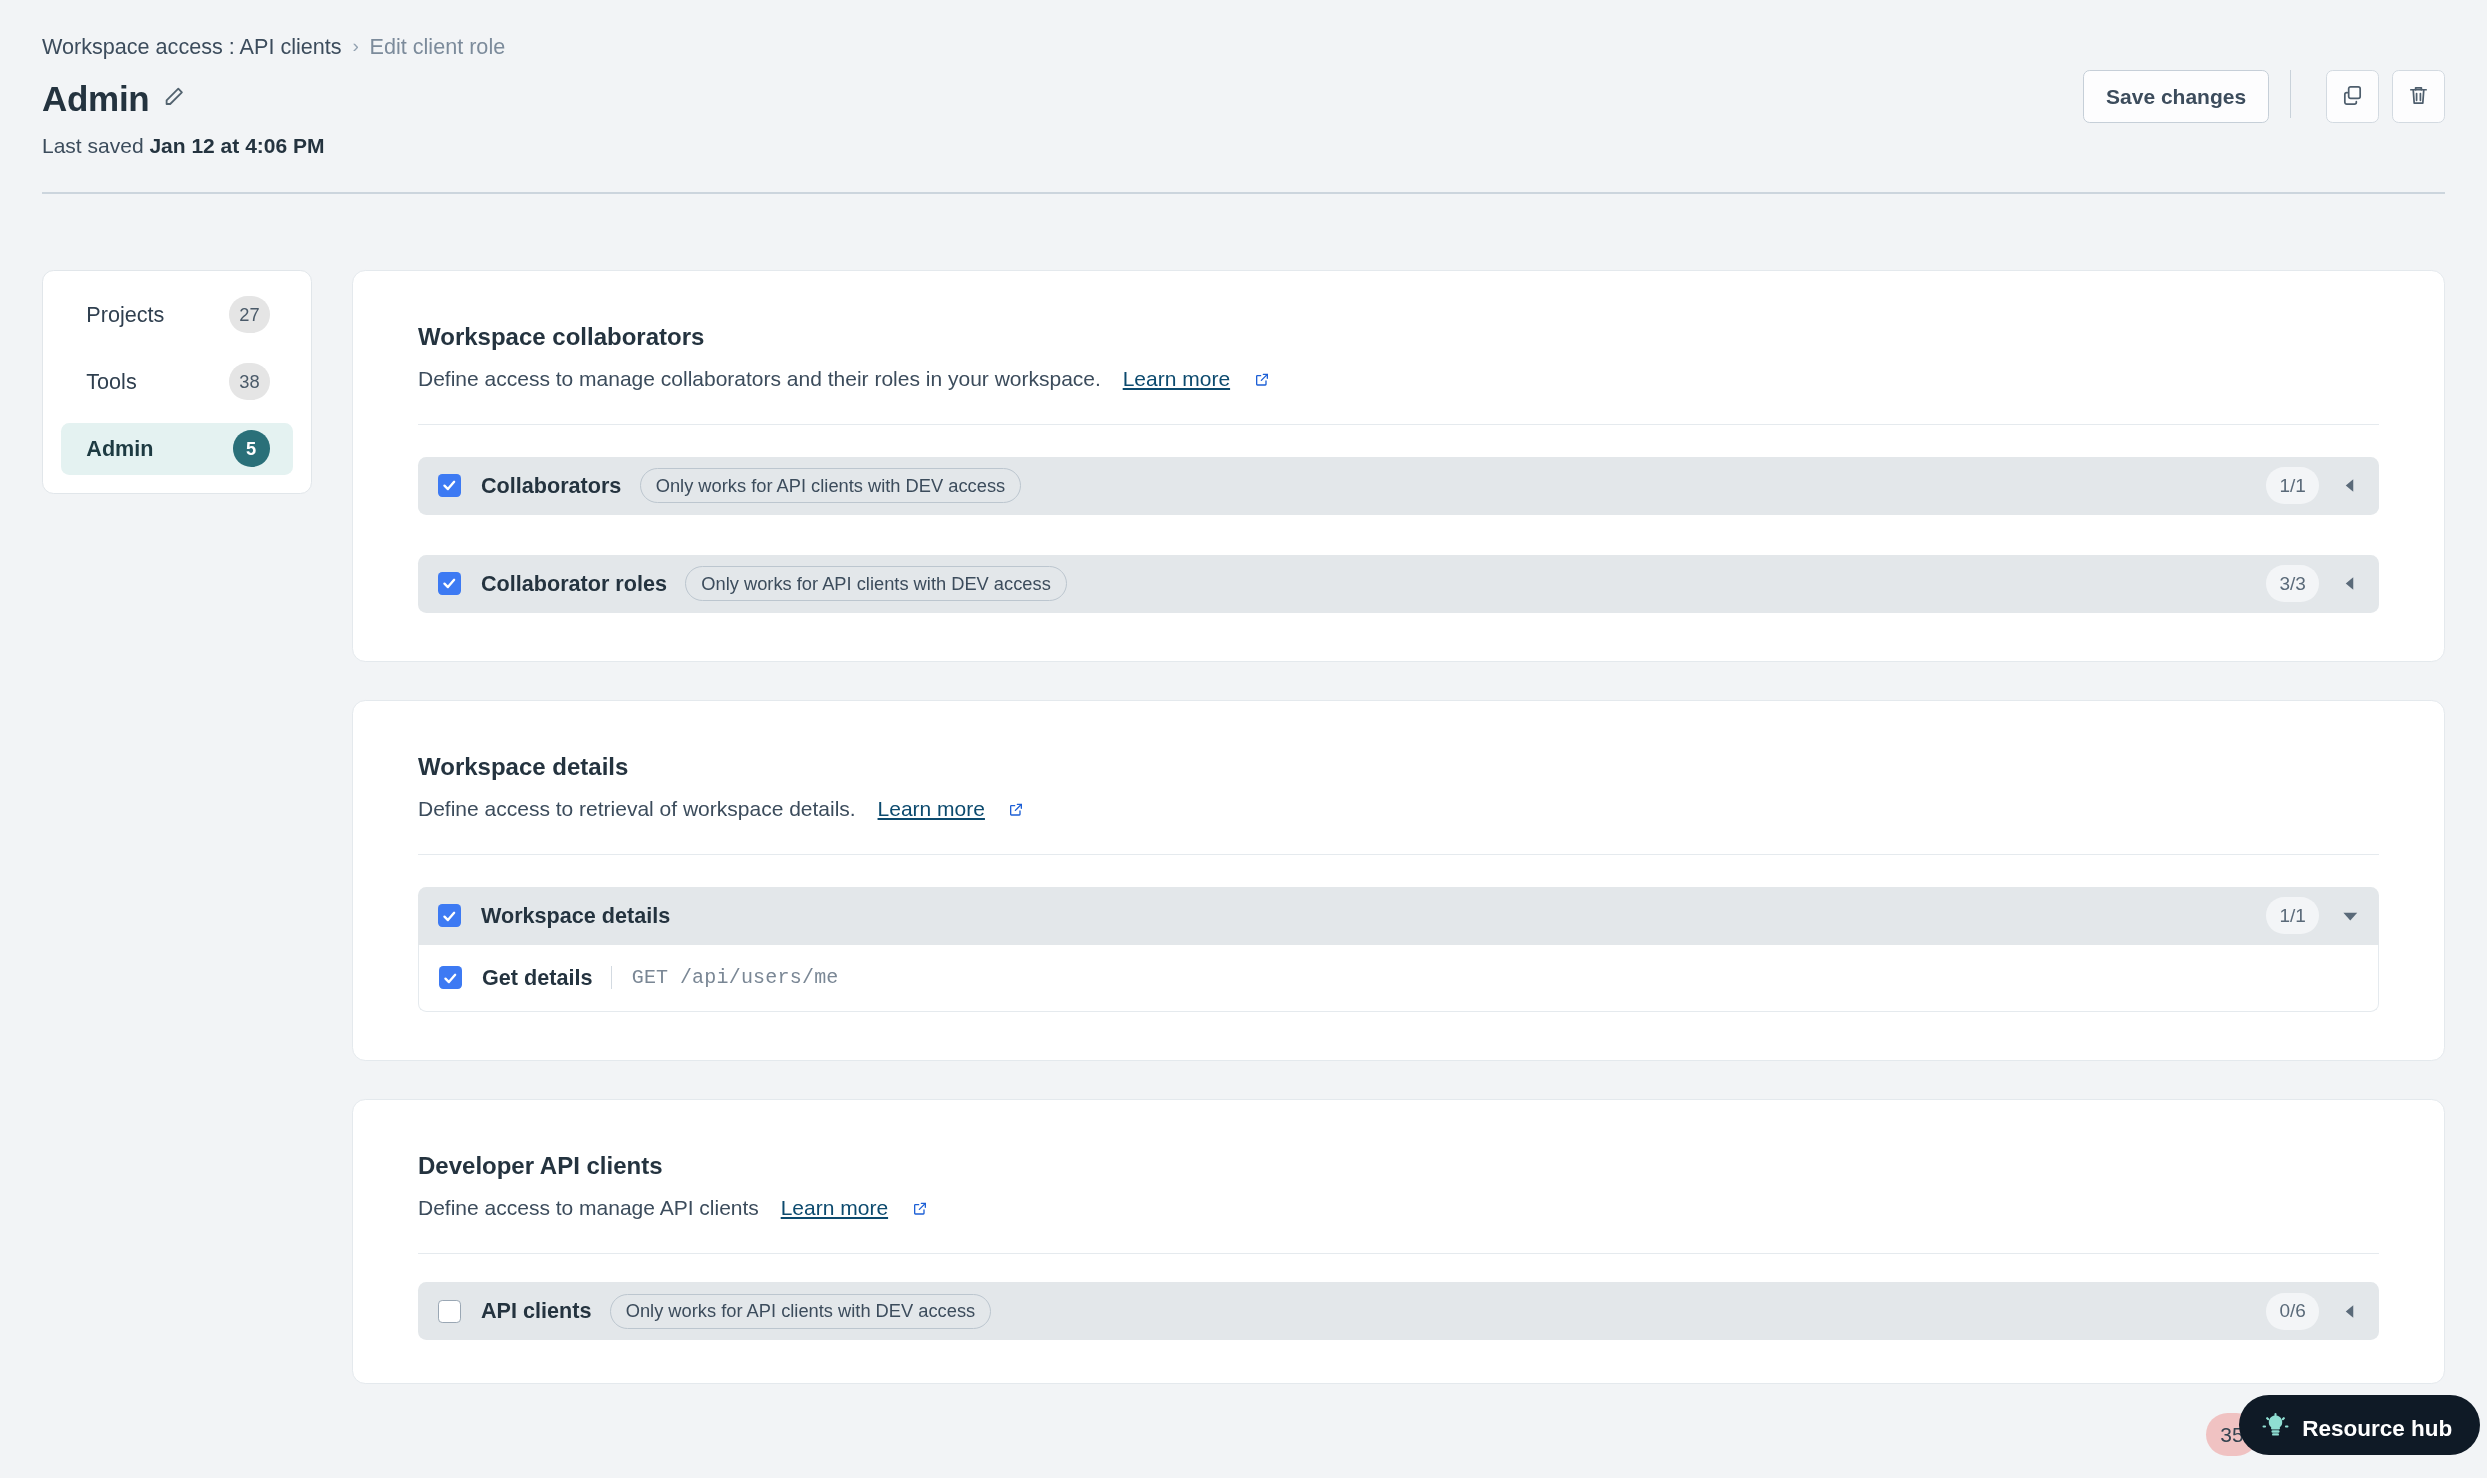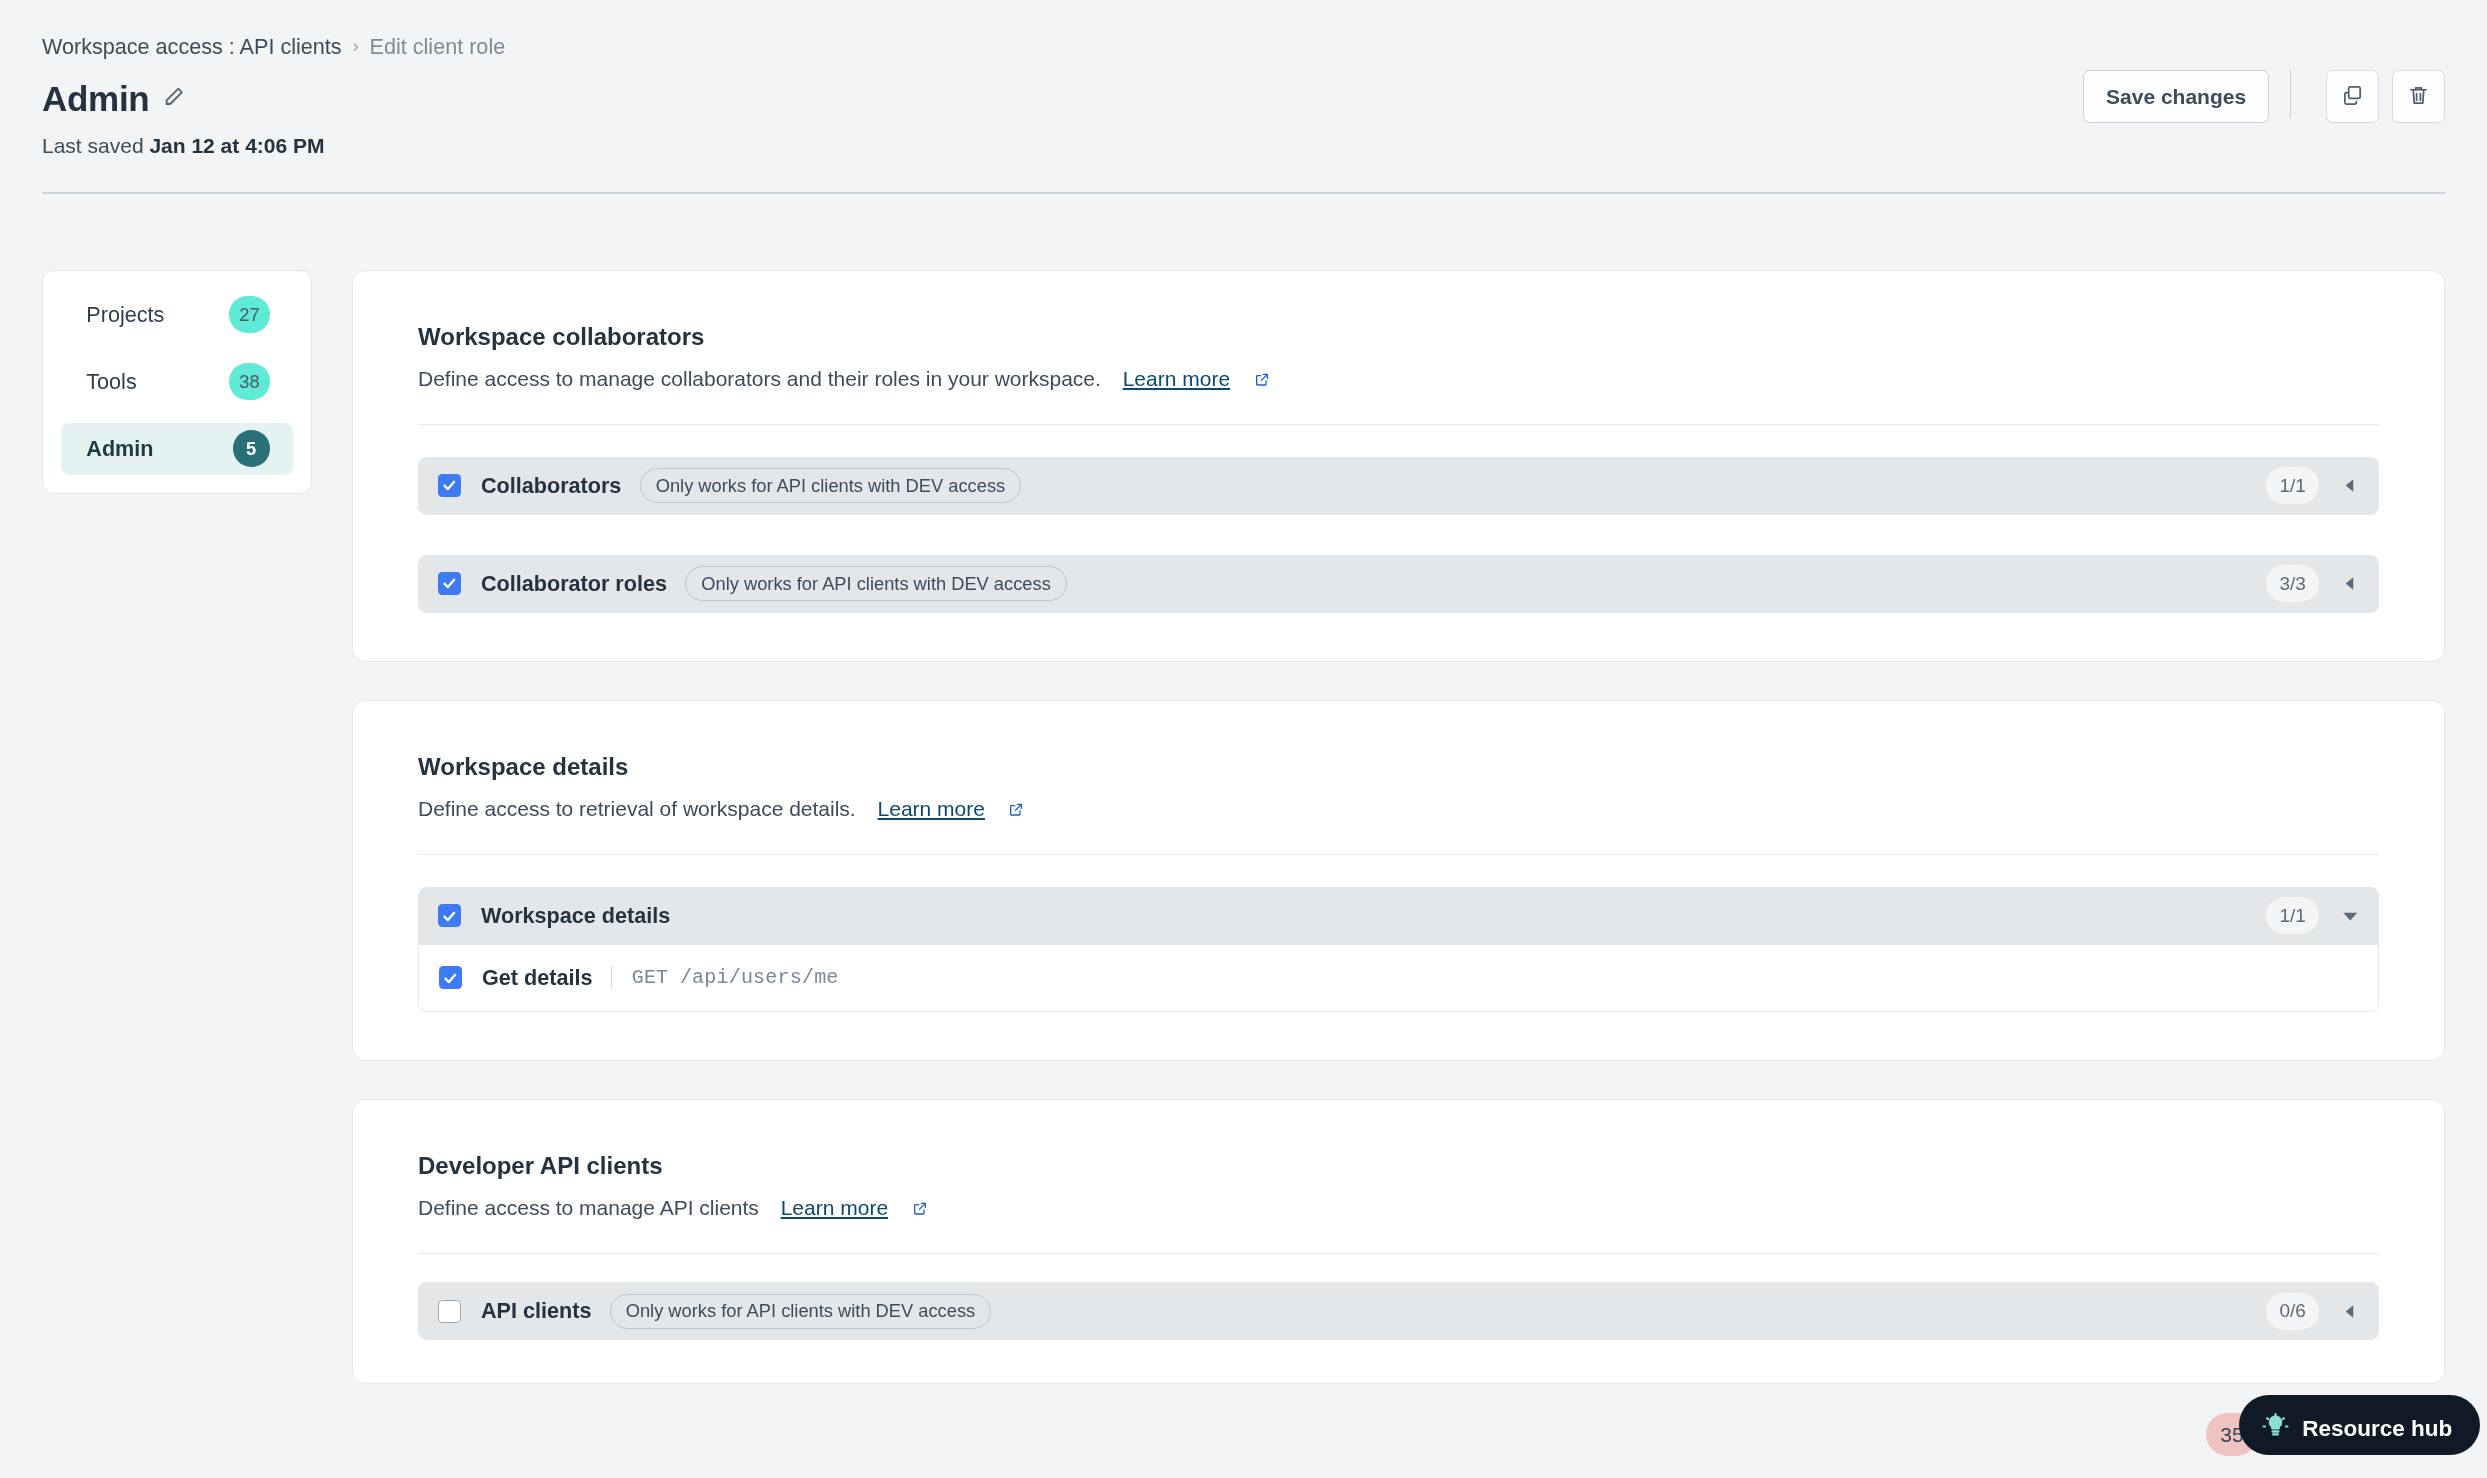--- a/index.html
+++ b/index.html
@@ -153,21 +153,21 @@
   }
   .nav-item.active .nav-label {
     font-weight: bold;
     color: #1d3b42;
   }
   .nav-count {
     min-width: 37px;
     height: 37px;
     padding: 0 10px;
     border-radius: 18.3px;
-    background: #5eead4;
+    background: #e5e5e5;
     color: #4a5a69;
     font-size: 18.3px;
     display: flex;
     align-items: center;
     justify-content: center;
   }
   .nav-item.active .nav-count {
     background: #2a7079;
     color: #ffffff;
     font-weight: bold;

